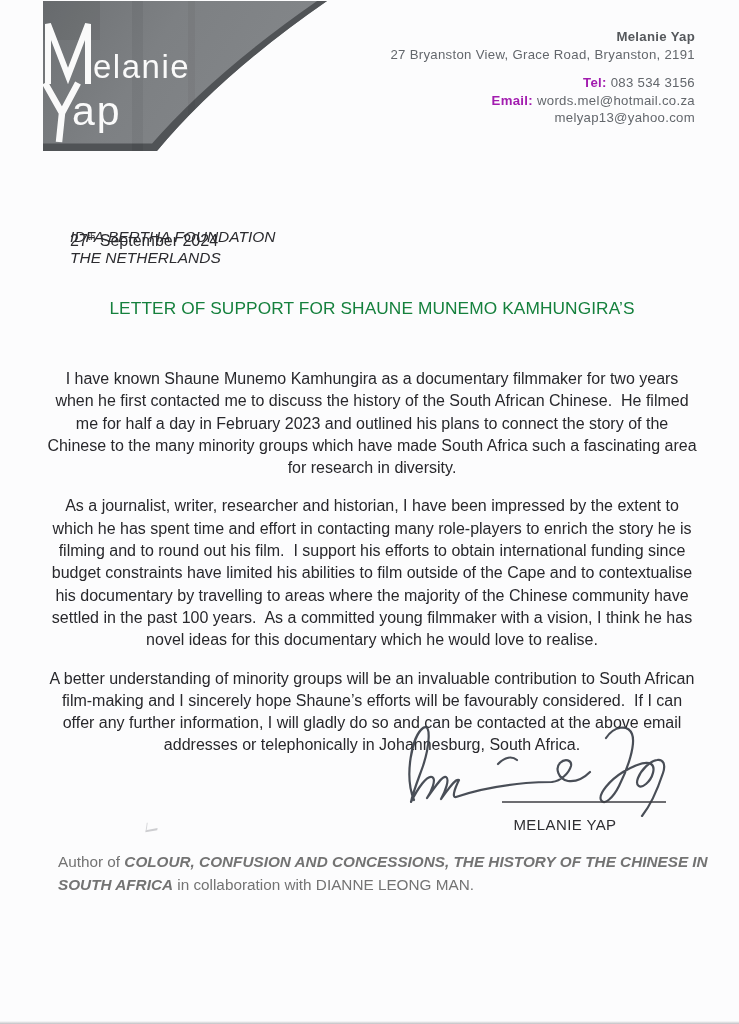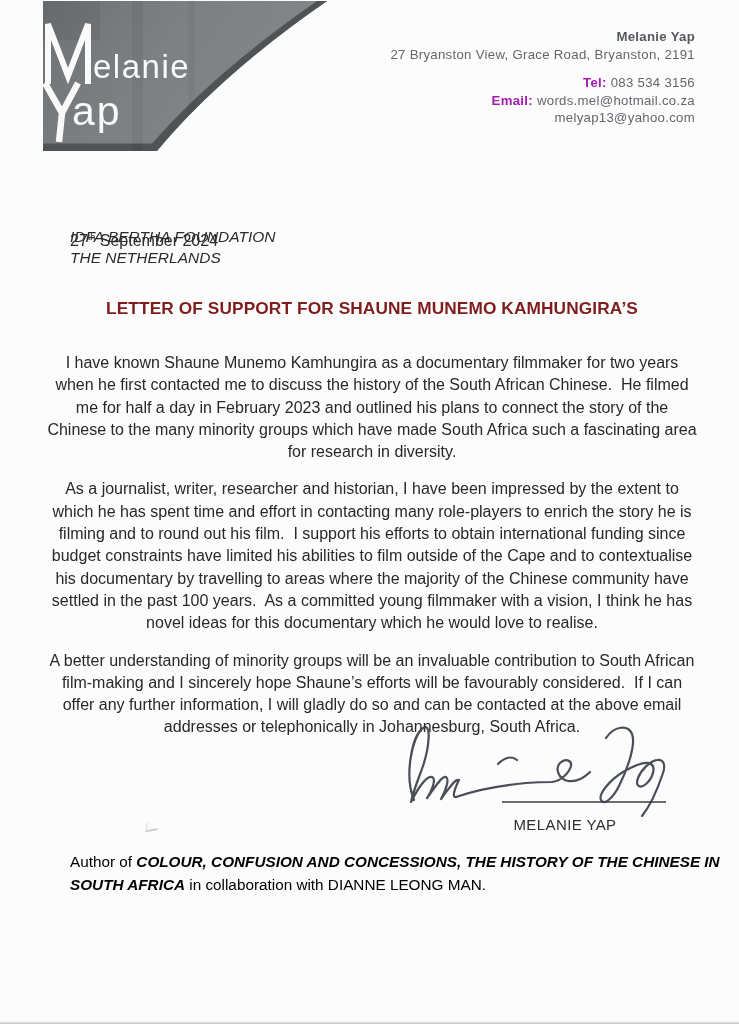--- a/index.html
+++ b/index.html
@@ -20,37 +20,37 @@
   }
   .contact .c-name{font-weight:bold;color:#55585c;}
   .contact .gap{height:11px;}
   .contact .b{font-weight:bold;color:#a21caf;}
   
   .date{position:absolute;left:70px;top:184px;font-size:16px;color:#2b2b2f;margin-top:48px;}
   .date sup{font-size:9px;vertical-align:super;}
   .recipient{position:absolute;left:70px;top:226px;font-size:15.5px;line-height:21px;color:#2b2b2f;font-style:italic;}
   .title{
     position:absolute;left:44px;top:297px;width:656px;
-    text-align:center;font-weight:bold;font-size:17.3px;line-height:22.5px;
-    color:#7f1d1d;letter-spacing:.1px;
+    text-align:center;font-weight:normal;font-size:17.3px;line-height:22.5px;
+    color:#15803d;letter-spacing:.1px;
   }
   .body-text{
     position:absolute;left:47px;top:352px;width:650px;
     font-size:16px;line-height:22.3px;text-align:center;color:#28282c;
   }
-  .body-text p{margin:0 0 15px 0;white-space:pre-wrap;}
+  .body-text p{margin:16px 0 15px 0;white-space:pre-wrap;}
   
   .signature{position:absolute;left:398px;top:712px;}
   .sig-name{
     position:absolute;left:465px;top:816px;width:200px;
     text-align:center;font-size:15px;letter-spacing:.4px;color:#2e2e32;
   }
   .footer{
     position:absolute;left:58px;top:851px;width:652px;
-    font-size:15.3px;line-height:22.6px;color:#000000;margin-left:12px;
+    font-size:15.3px;line-height:22.6px;color:#737373;
   }
   .footer .bi{font-weight:bold;font-style:italic;}
   
   .artifact{
     position:absolute;left:146px;top:822px;width:11px;height:7px;
     border-bottom:2px solid #b4b5b9;border-left:1px solid #c3c4c8;
     transform:rotate(-10deg) skewX(-18deg);opacity:.65;
   }
   .bottom-edge{
     position:absolute;left:0;bottom:0;width:739px;height:3px;

